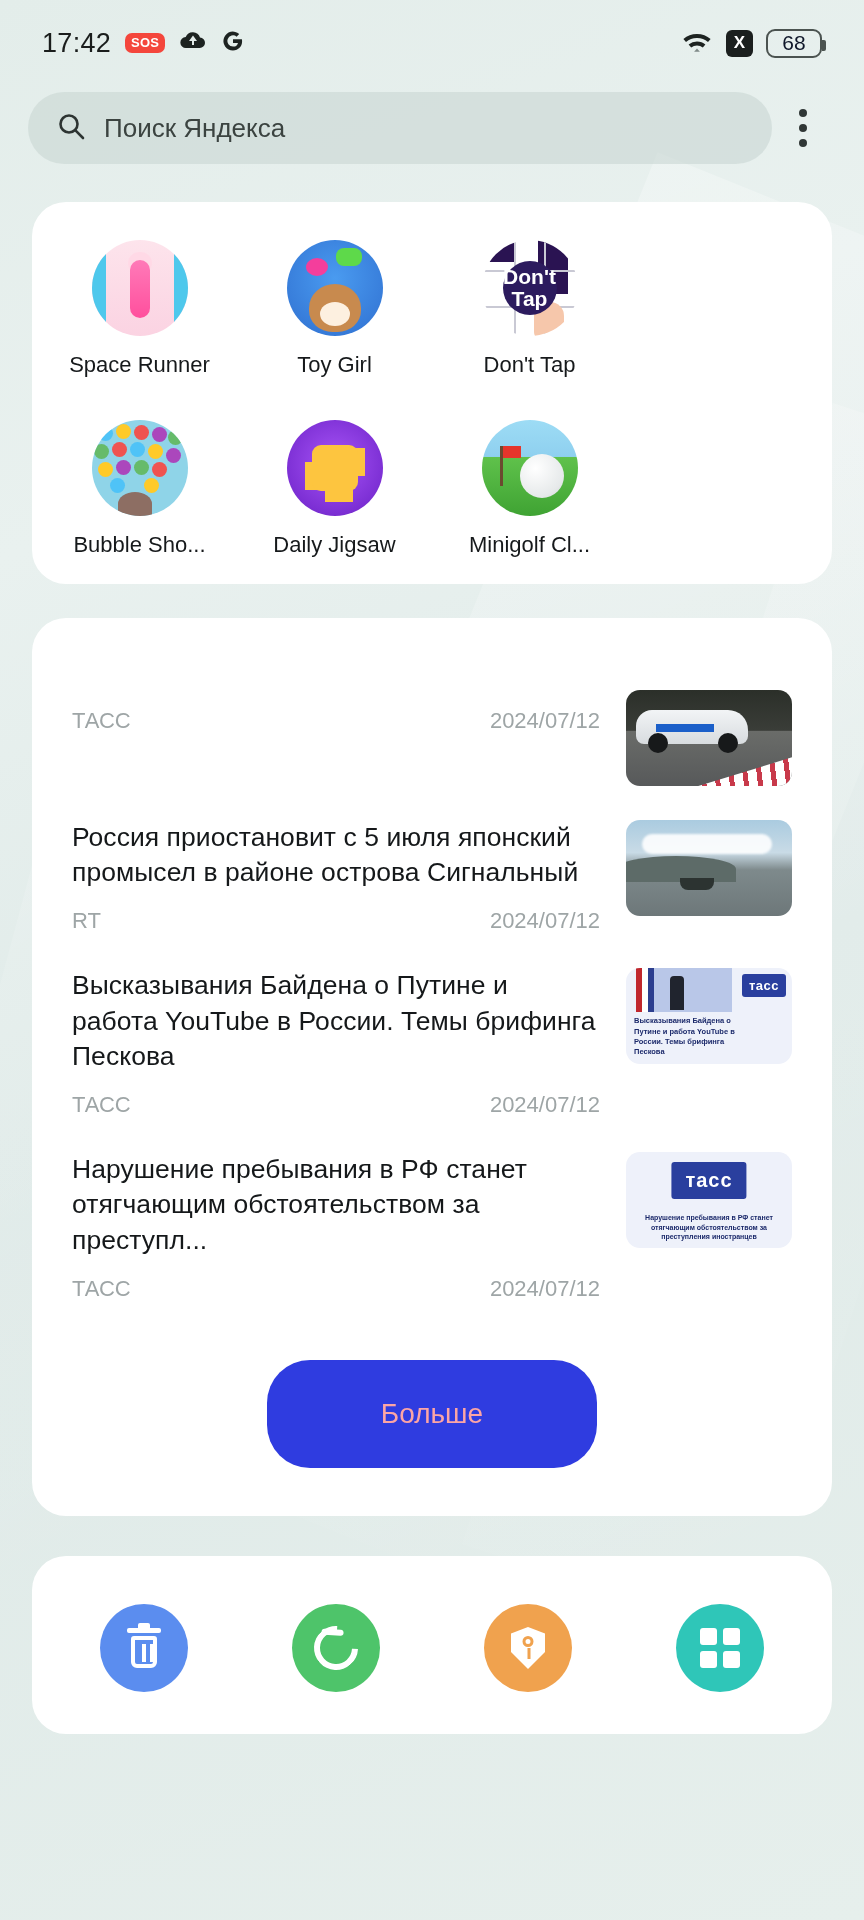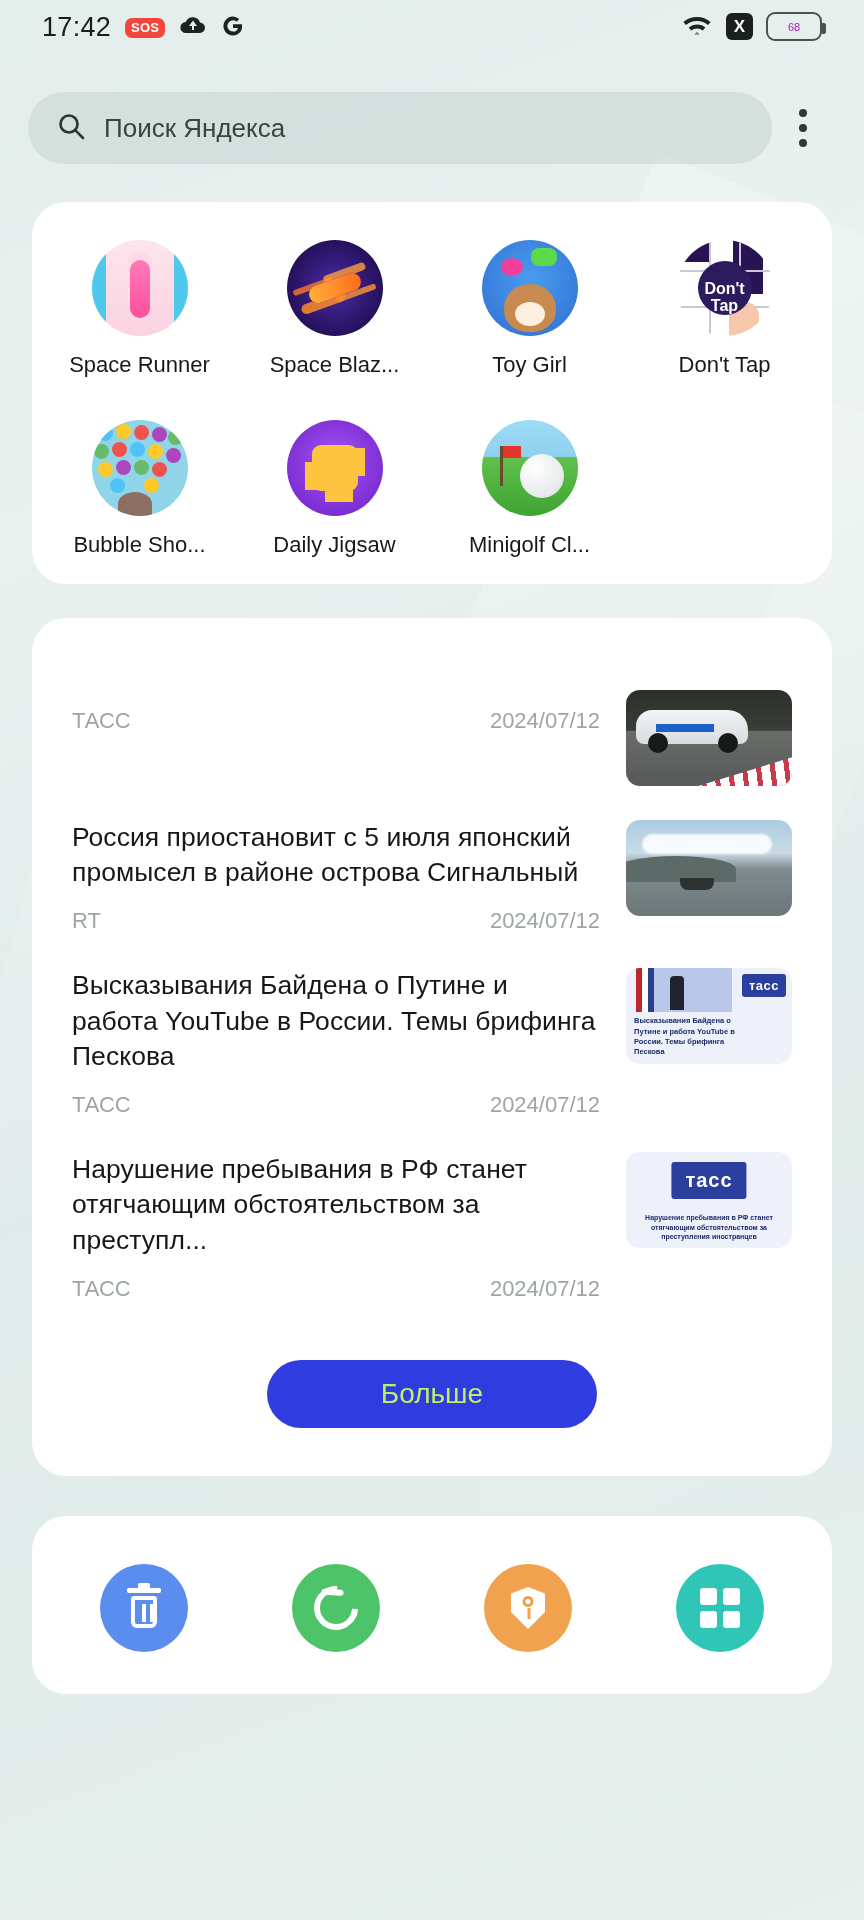--- a/index.html
+++ b/index.html
@@ -15,21 +15,21 @@
   .wall-streak {
     position:absolute; pointer-events:none;
     background: linear-gradient(135deg, rgba(255,255,255,0.55), rgba(255,255,255,0));
   }
   .ws1 { width:420px; height:1400px; left:380px; top:180px; transform:rotate(22deg); opacity:.5; }
   .ws2 { width:300px; height:1200px; left:640px; top:420px; transform:rotate(18deg); opacity:.35; }
   .ws3 { width:240px; height:900px; left:-40px; top:700px; transform:rotate(15deg); opacity:.3; }
 
   
   .statusbar {
-    position:relative; height:86px; display:flex; align-items:flex-start;
+    position:relative; height:86px; display:flex; align-items:center;
     padding:12px 42px; z-index:3;
   }
   .sb-left { display:flex; align-items:center; gap:14px; }
   .sb-time { font-size:27px; color:#1a1d1c; letter-spacing:.3px; }
   .sos-badge {
     background:#f4463c; color:#fff; font-size:13px; font-weight:bold;
     border-radius:7px; padding:3px 6px 4px; line-height:1; letter-spacing:.2px;
   }
   .sb-right { margin-left:auto; display:flex; align-items:center; gap:13px; }
   .x-badge {
@@ -37,21 +37,21 @@
     font-size:17px; font-weight:bold; display:flex; align-items:center; justify-content:center;
   }
   .battery {
     width:56px; height:29px; border:2.5px solid #4b5350; border-radius:9px;
     display:flex; align-items:center; justify-content:center; position:relative;
   }
   .battery:after {
     content:""; position:absolute; right:-6px; top:9px; width:4px; height:11px;
     background:#4b5350; border-radius:0 2px 2px 0;
   }
-  .battery span { font-size:11px; color:#a21caf; }
+  .battery span { font-size:21px; color:#0f172a; }
 
   
   .searchrow {
     position:relative; z-index:3; display:flex; align-items:center;
     padding:0 30px 0 28px; margin-top:6px;
   }
   .searchbar {
     flex:1; height:72px; background:rgba(201,214,211,0.62); border-radius:36px;
     display:flex; align-items:center; padding:0 28px; gap:18px;
   }
@@ -100,22 +100,22 @@
     background:#5ed94a; border-radius:8px; }
   .g-toy .bow2 { position:absolute; left:20%; top:18px; width:22px; height:18px;
     background:#f43e9c; border-radius:50%; }
 
   .g-tap { background:#fff; }
   .g-tap .tile-d { position:absolute; background:#2a1352; }
   .g-tap .grid-l { position:absolute; background:#c9c9d4; }
   .g-tap .badge {
     position:absolute; left:50%; top:50%; transform:translate(-50%,-50%);
     background:#2c1b5e; color:#fff; border-radius:50%; width:54px; height:54px;
-    display:flex; flex-direction:column; align-items:center; justify-content:flex-end;
-    font-size:16px; font-weight:bold; line-height:1.05; z-index:4;
+    display:flex; flex-direction:column; align-items:center; justify-content:center;
+    font-size:21px; font-weight:bold; line-height:1.05; z-index:4;
   }
   .g-tap .finger { position:absolute; right:14px; bottom:-4px; width:30px; height:38px;
     background:#f6c7ab; border-radius:14px 14px 8px 8px; z-index:3; }
 
   .g-bubble { background:#8fd4e8; }
   .g-bubble .b { position:absolute; width:15px; height:15px; border-radius:50%; }
 
   .g-knife { background:linear-gradient(150deg,#2e3340 0%,#1b1f29 60%,#12151c 100%); }
   .g-knife .log { position:absolute; right:16px; top:20px; width:30px; height:30px;
     background:#e8e2d8; border-radius:50%; border:6px solid #c2452f; }
@@ -191,21 +191,21 @@
 
   .t-field { background:linear-gradient(180deg,#4a6b2e 0%,#5f7f36 30%,#9a8f5e 62%,#8a7c50 100%); }
   .t-field .p1, .t-field .p2 { position:absolute; width:16px; height:34px; border-radius:5px; }
   .t-field .p1 { left:34px; top:24px; background:#d4382f; }
   .t-field .p2 { left:76px; top:26px; background:#2f63b8; }
   .t-field .tool { position:absolute; left:48px; top:52px; width:48px; height:4px;
     background:#d9cdaa; transform:rotate(24deg); }
 
   .more-wrap { display:flex; justify-content:center; padding:24px 0 48px; }
   .more-btn {
-    width:330px; height:68px; border-radius:43px; background:#2f3ce0; color:#bef264;
+    width:330px; height:108px; border-radius:43px; background:#2f3ce0; color:#fca5a5;
     font-size:28px; display:flex; align-items:center; justify-content:center; border:none;
     font-family:inherit;
   }
 
   
   .tools-card { margin-top:40px; padding:48px 16px 42px; }
   .tool { display:flex; flex-direction:column; align-items:center; }
   .tool .tcircle {
     width:88px; height:88px; border-radius:50%; display:flex; align-items:center; justify-content:center;
   }
@@ -291,26 +291,20 @@
   <div class="grid4">
 
     <div class="tile">
       <div class="icon g-girl">
         <div class="head"></div>
           <div class="fig"></div>
       </div>
       <div class="label">Space Runner</div>
     </div>
 
-    <div class="tile">
-      <div class="icon g-space">
-        <div class="ship"></div>
-      </div>
-      <div class="label">Space Blaz...</div>
-    </div>
 
     <div class="tile">
       <div class="icon g-toy">
         <div class="bow"></div>
           <div class="bow2"></div>
         <div class="dog"></div>
           <div class="snout"></div>
       </div>
       <div class="label">Toy Girl</div>
     </div>

